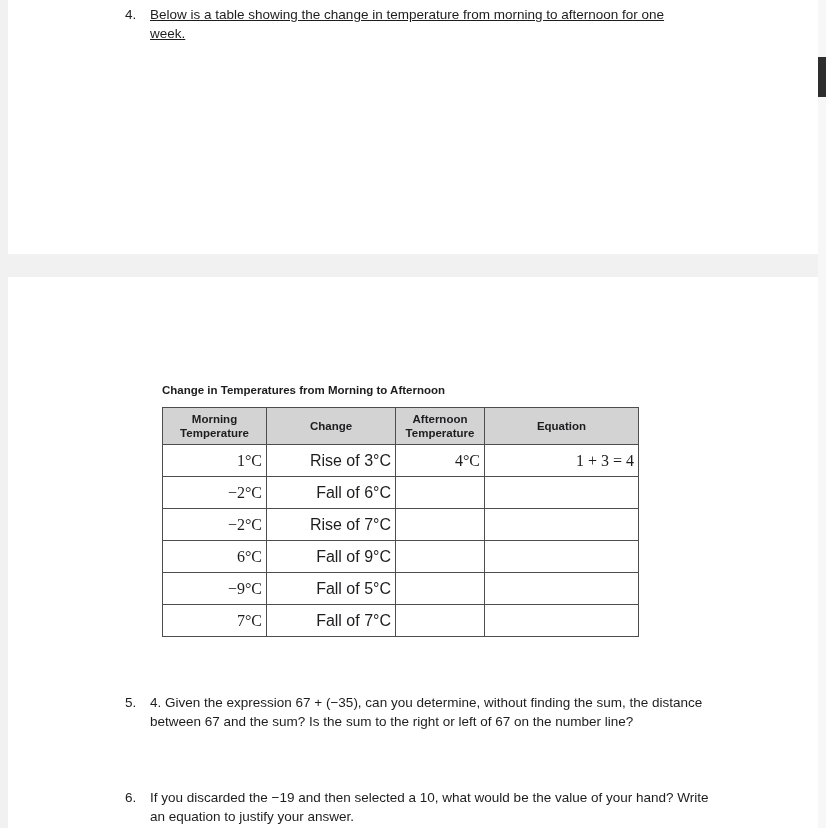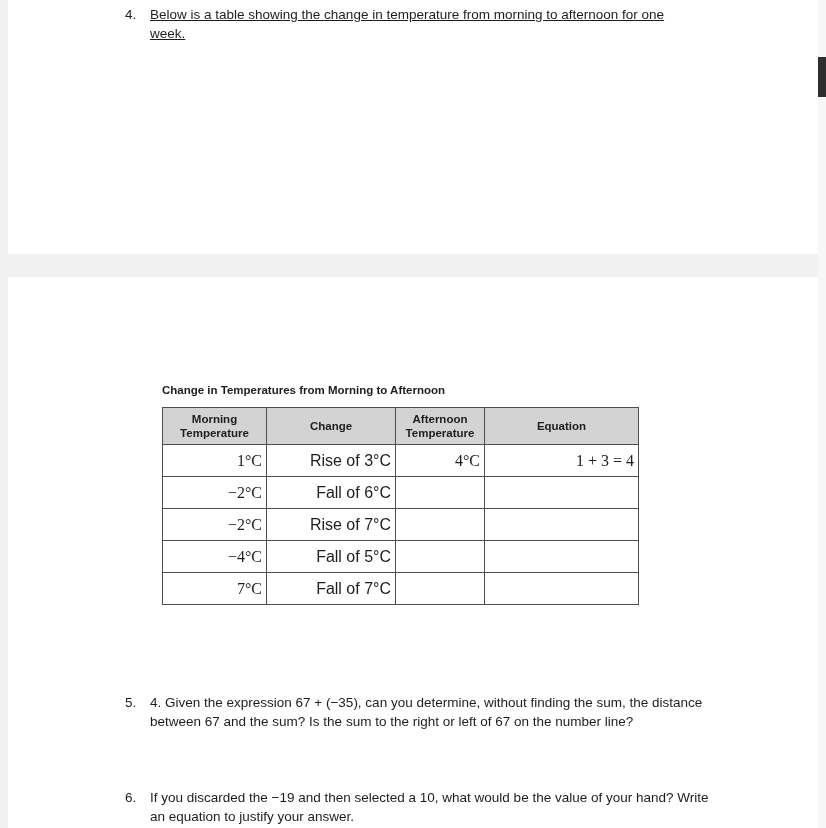--- a/index.html
+++ b/index.html
@@ -110,21 +110,27 @@
             <td></td>
             <td></td>
           </tr>
           <tr>
             <td>−2°C</td>
             <td>Rise of 7°C</td>
             <td></td>
             <td></td>
           </tr>
           <tr>
-            <td>−4°C</td>
+            <td>6°C</td>
+            <td>Fall of 9°C</td>
+            <td></td>
+            <td></td>
+          </tr>
+          <tr>
+            <td>−9°C</td>
             <td>Fall of 5°C</td>
             <td></td>
             <td></td>
           </tr>
           <tr>
             <td>7°C</td>
             <td>Fall of 7°C</td>
             <td></td>
             <td></td>
           </tr>

